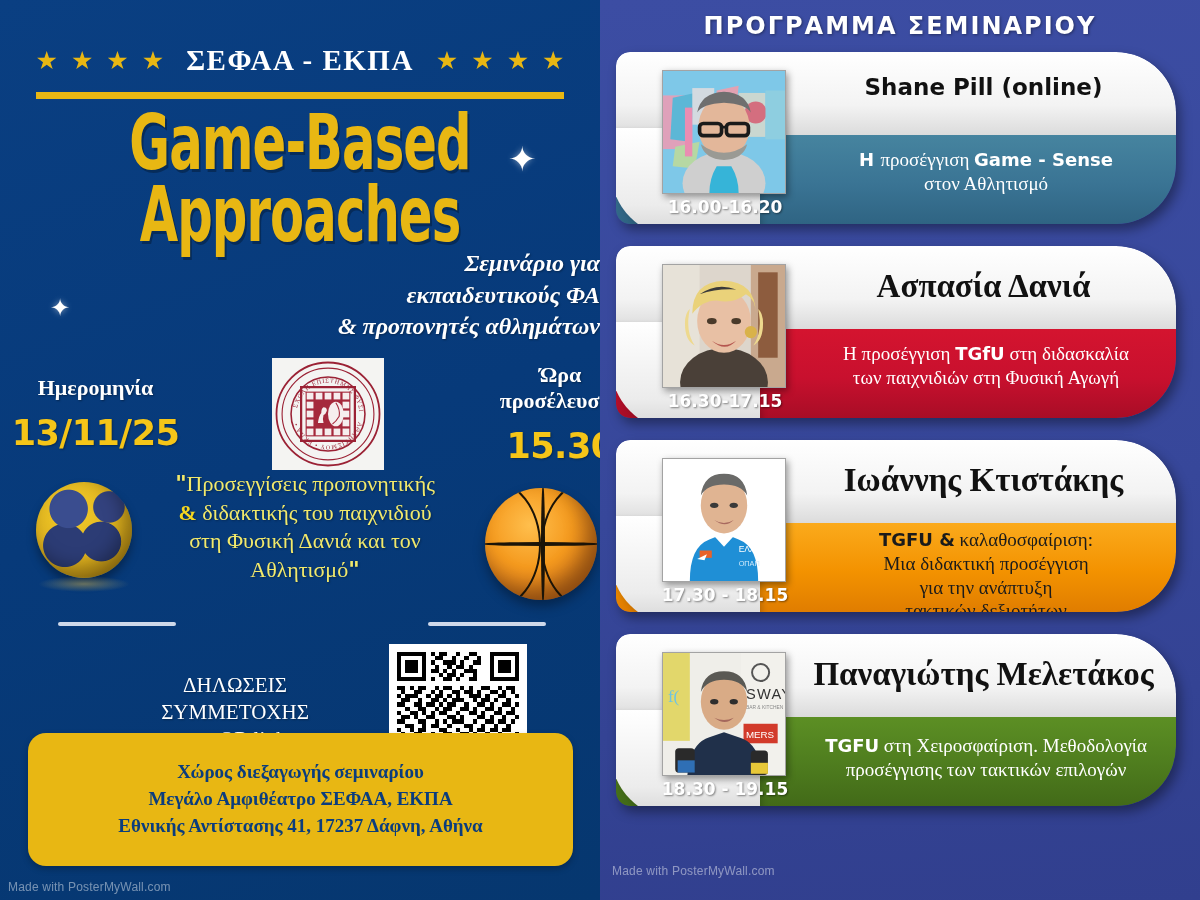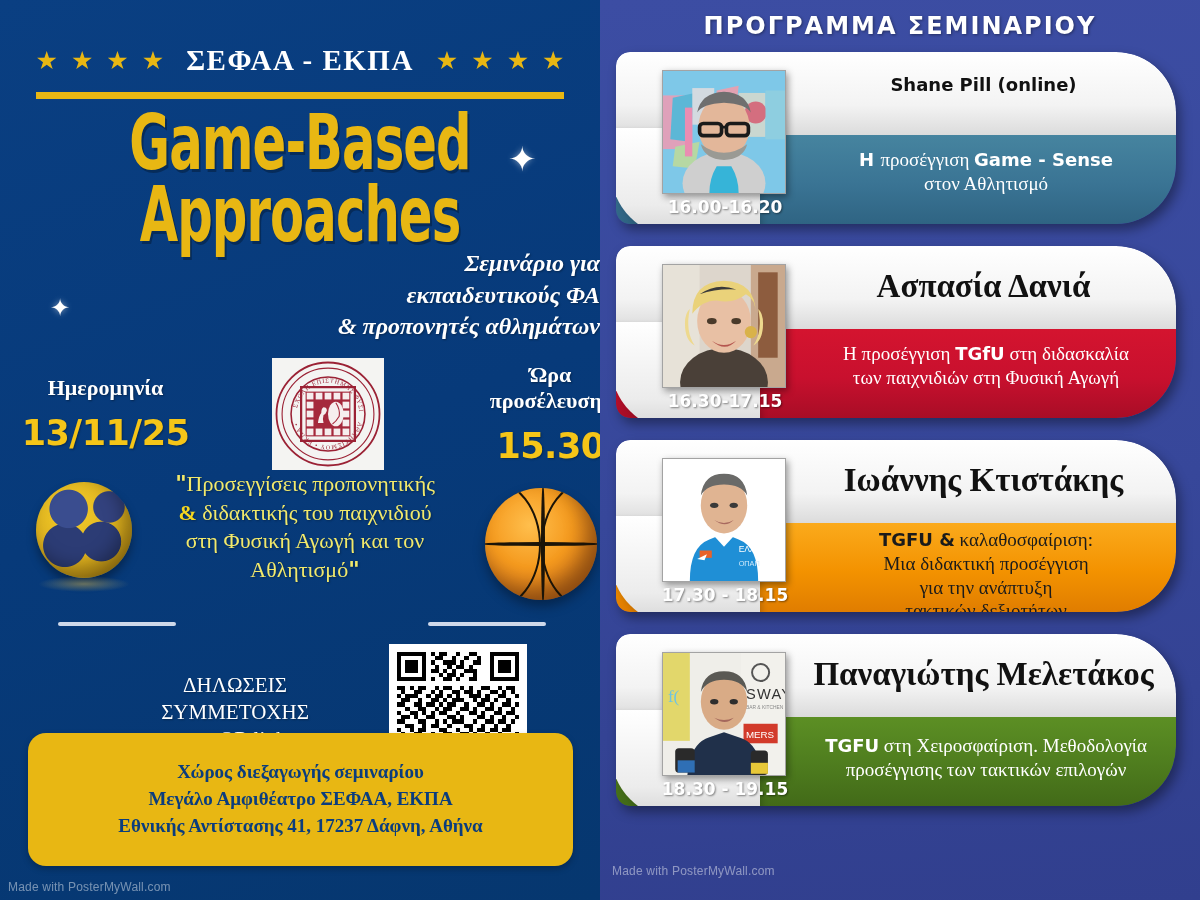--- a/index.html
+++ b/index.html
@@ -89,21 +89,21 @@
     text-shadow: 0 0 6px rgba(255,255,255,0.5);
   }
   .sparkle.s1 { top: 142px; left: 508px; font-size: 34px; }
   .sparkle.s2 { top: 296px; left: 50px;  font-size: 24px; }
 
   
   .meta-row {
     position: absolute;
     top: 358px; left: 0; width: 656px;
     display: flex; align-items: center; justify-content: space-between;
-    padding: 0 18px;
+    padding: 0 8px;
   }
   .meta-col { width: 175px; text-align: center; }
   .meta-label {
     color: #ffffff;
     font-family: "Liberation Serif", serif;
     font-weight: bold;
     font-size: 22px;
     line-height: 1.18;
     text-shadow: 1px 1px 2px rgba(0,0,0,0.35);
   }
@@ -309,21 +309,21 @@
     text-shadow: 1px 1px 2px rgba(0,0,0,0.45);
   }
   .card-name {
     position: absolute;
     left: 190px; top: 22px;
     width: 355px;
     text-align: center;
     color: #111111;
     font-family: "DejaVu Sans", sans-serif;
     font-weight: bold;
-    font-size: 18px;
+    font-size: 23px;
     z-index: 6;
   }
   .card-name.serif { font-family: "Liberation Serif", serif; font-size: 33px; }
   .card-topic {
     position: absolute;
     left: 190px; top: 96px;
     width: 360px;
     text-align: center;
     font-family: "Liberation Serif", serif;
     font-size: 19px;
@@ -440,21 +440,21 @@
       <div class="ball-handball"></div>
       <div class="ball-basketball">
         <span class="seam bb-v"></span>
         <span class="seam bb-h"></span>
         <span class="seam bb-c1"></span>
         <span class="seam bb-c2"></span>
       </div>
       <div class="quote">
         <div><span class="q-mark">"</span><span>Προσεγγίσεις προπονητικής</span></div>
         <div><b>&amp;</b><span> διδακτικής του παιχνιδιού</span></div>
-        <div>στη Φυσική Αγωγή και τον</div>
+        <div>στη Φυσική Δανιά και τον</div>
         <div><span>Αθλητισμό</span><span class="q-mark">"</span></div>
       </div>
     </div>
 
     <div class="hr-left"></div>
     <div class="hr-right"></div>
 
     <div class="qr-zone">
       <div class="qr-text">
         <div>ΔΗΛΩΣΕΙΣ</div>

